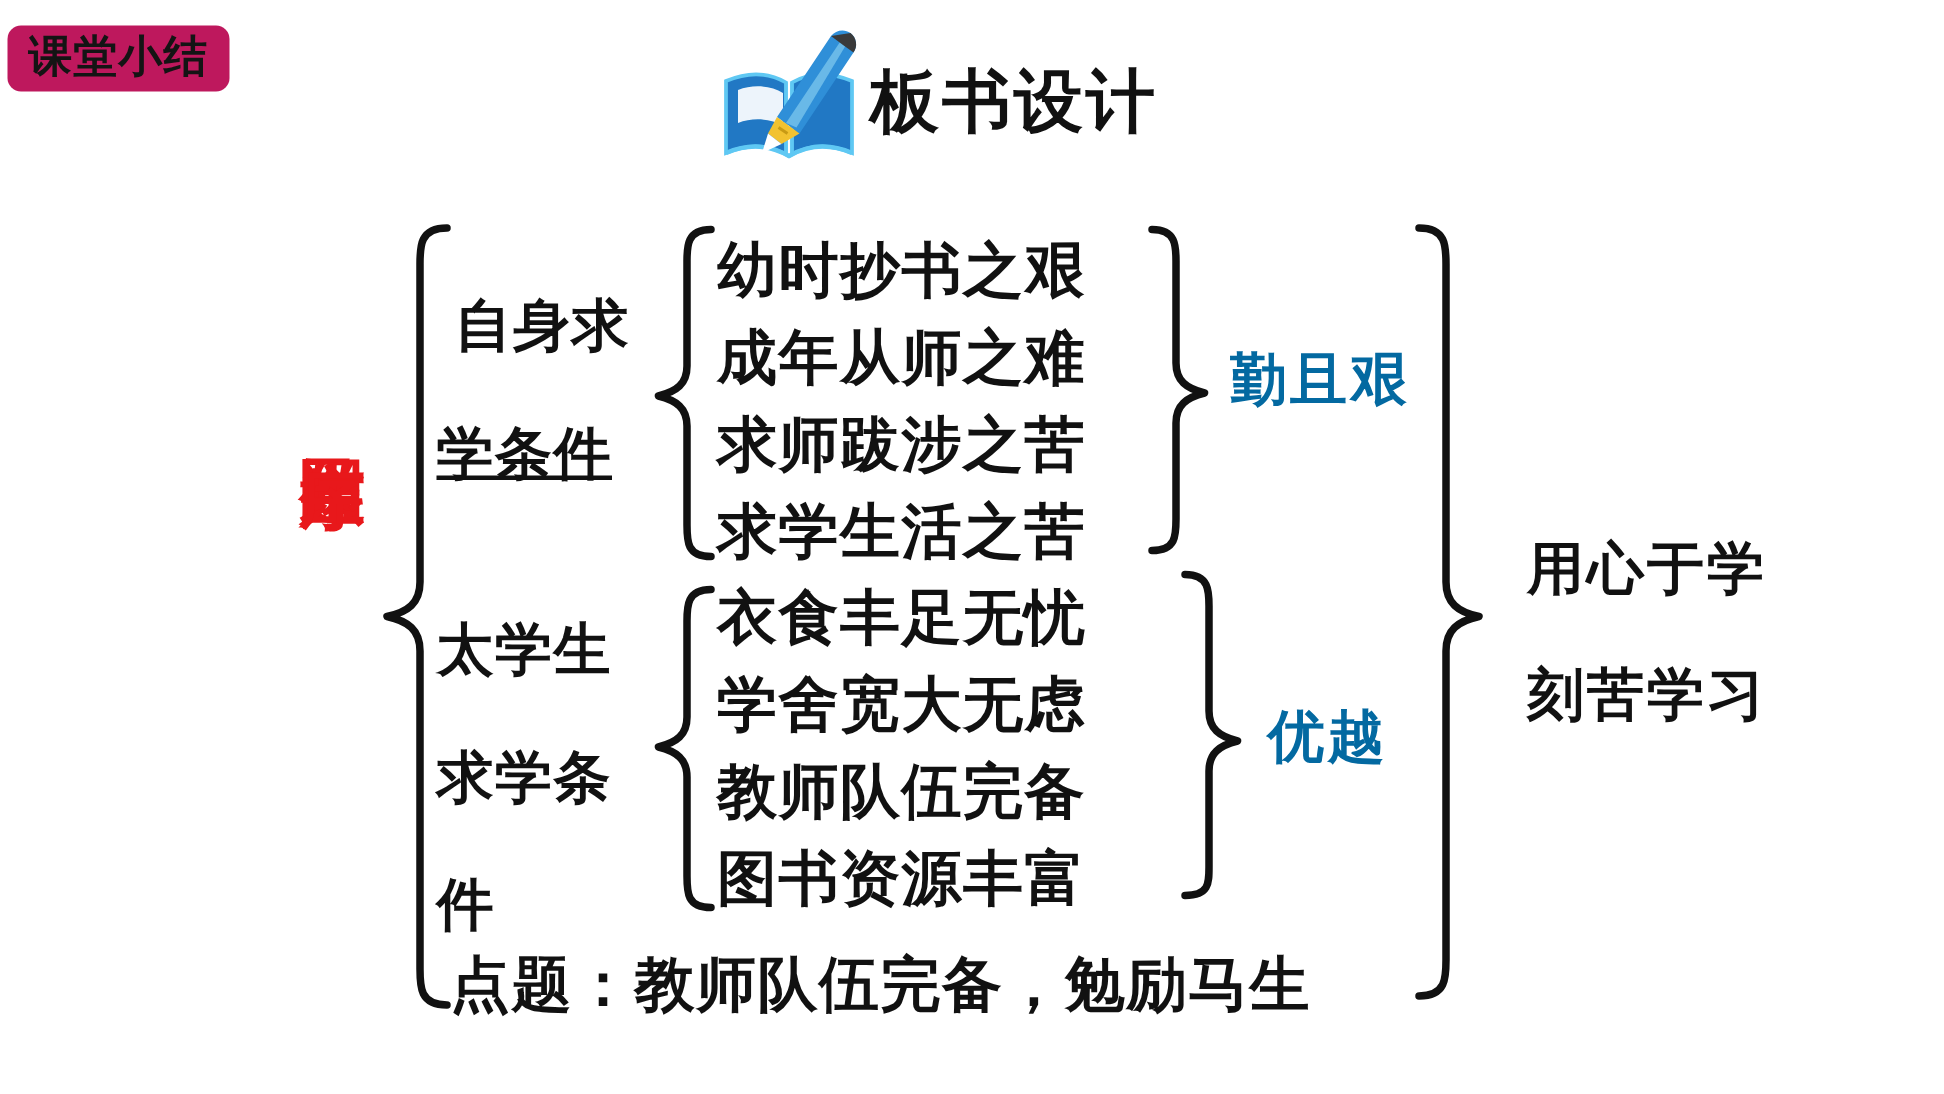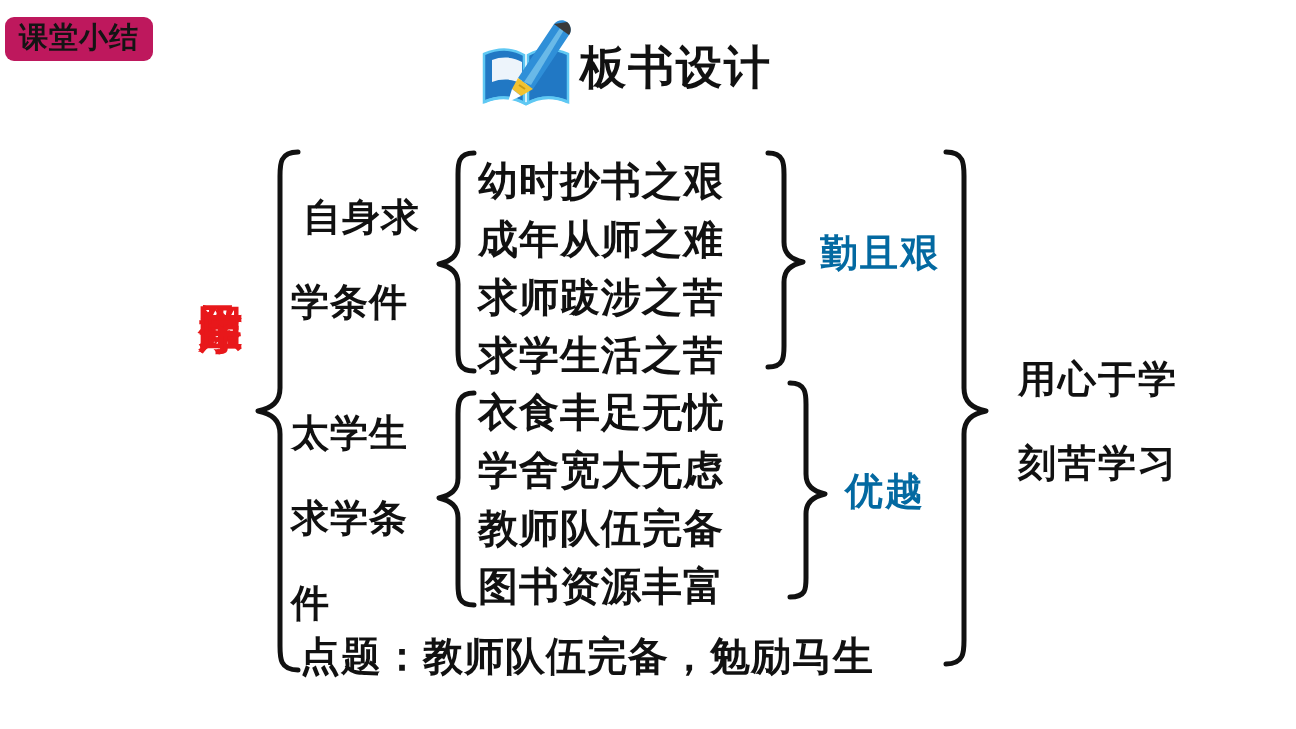--- a/index.html
+++ b/index.html
@@ -183,21 +183,21 @@
     <span class="title-text">板书设计</span>
   </div>
 
   <div class="root-label">送东阳马生序</div>
 
   <svg class="brace" style="left:250px; top:146px;" width="56" height="530" viewBox="0 0 56 530">
     <path d="M48 6 C30 6 30 18 30 30 L30 242 C30 256 22 262 8 265 C22 268 30 274 30 288 L30 500 C30 512 30 524 48 524" stroke-width="5"></path>
   </svg>
 
   <div class="group-label g1"><span style="display: block; margin-left: 12px;">自身求</span>
-<span style="display: block;">学条件</span></div>
+<span style="display: block; text-decoration: underline;">学条件</span></div>
 
   <svg class="brace" style="left:432px; top:148px;" width="48" height="228" viewBox="0 0 48 228">
     <path d="M42 5 C26 5 26 16 26 26 L26 96 C26 108 19 113 7 116 C19 119 26 124 26 136 L26 202 C26 213 26 223 42 223" stroke-width="5"></path>
   </svg>
 
   <div class="detail" style="top:161px;">幼时抄书之艰</div>
   <div class="detail" style="top:219px;">成年从师之难</div>
   <div class="detail" style="top:277px;">求师跋涉之苦</div>
   <div class="detail" style="top:335px;">求学生活之苦</div>
 

